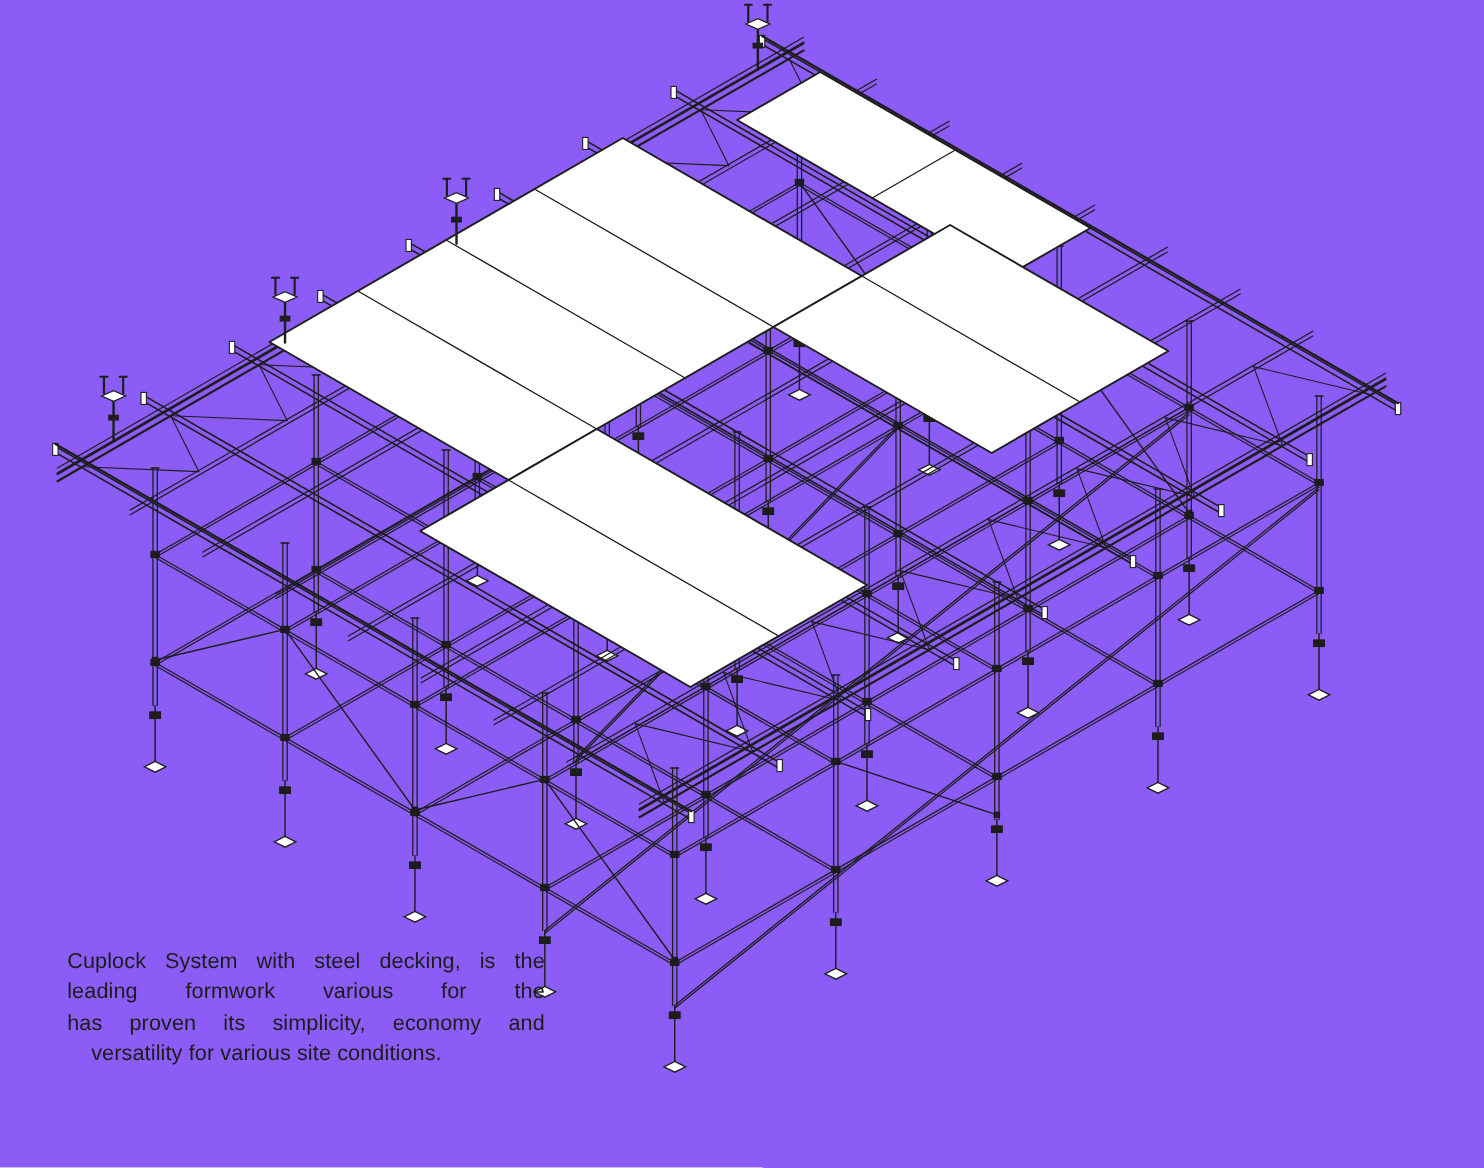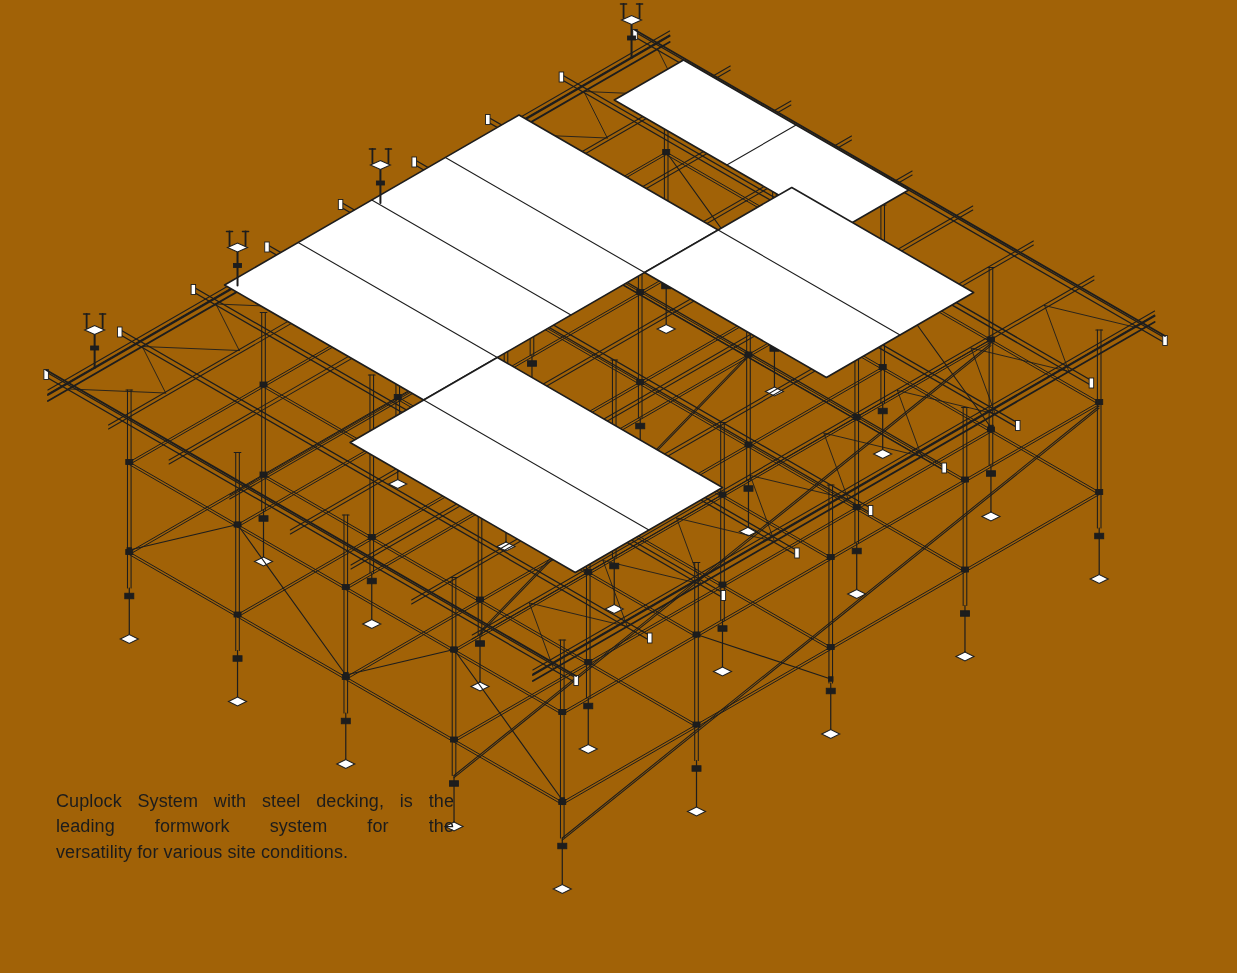--- a/index.html
+++ b/index.html
@@ -1,22 +1,22 @@
 <!DOCTYPE html>
 <html><head>
 <meta charset="utf-8">
 <style>
   html,body{margin:0;padding:0;background:#ffffff;}
-  .page{position:relative;width:1237px;height:973px;background:#a16207;overflow:hidden;
+  .page{position:relative;width:1237px;height:973px;background:#8b5cf6;overflow:hidden;
         font-family:"Liberation Sans",sans-serif;}
   #iso{position:absolute;left:0;top:0;}
   .caption{position:absolute;left:56px;top:789px;width:398px;color:#1c1c1c;
            font-size:18px;line-height:25.4px;letter-spacing:0.1px;}
   .cap-line{text-align:justify;text-align-last:justify;white-space:normal;}
-  .cap-line:last-child{text-align-last:left;}
+  .cap-line:last-child{text-align-last:left;margin-left:20px;}
 </style>
 </head>
 <body>
 
 <div class="page">
   <svg id="iso" width="1237" height="973" viewBox="0 0 1237 973" role="img">
       <line x1="127.48" y1="390" x2="127.48" y2="588" stroke="#1d1d1d" stroke-width="1.05" stroke-linecap="round"></line>
       <line x1="131.08" y1="390" x2="131.08" y2="588" stroke="#1d1d1d" stroke-width="1.05" stroke-linecap="round"></line>
       <line x1="125.98" y1="390" x2="132.58" y2="390" stroke="#1d1d1d" stroke-width="1.2" stroke-linecap="round"></line>
       <rect x="125.78" y="459.5" width="7" height="5" fill="#1d1d1d" stroke="#1d1d1d" stroke-width="0.9"></rect>
@@ -437,16 +437,17 @@
       <line x1="631.56" y1="58" x2="631.56" y2="22" stroke="#1d1d1d" stroke-width="2" stroke-linecap="round"></line>
       <rect x="627.56" y="36" width="8" height="4" fill="#1d1d1d" stroke="#1d1d1d" stroke-width="0.9"></rect>
       <polygon points="621.56,20 631.56,15.5 641.56,20 631.56,24.5" fill="#fff" stroke="#1d1d1d" stroke-width="1.1"></polygon>
       <line x1="623.56" y1="18" x2="623.56" y2="4" stroke="#1d1d1d" stroke-width="1.8" stroke-linecap="round"></line>
       <line x1="639.56" y1="18" x2="639.56" y2="4" stroke="#1d1d1d" stroke-width="1.8" stroke-linecap="round"></line>
       <line x1="620.56" y1="4" x2="626.56" y2="4" stroke="#1d1d1d" stroke-width="1.6" stroke-linecap="round"></line>
       <line x1="636.56" y1="4" x2="642.56" y2="4" stroke="#1d1d1d" stroke-width="1.6" stroke-linecap="round"></line>
     </svg>
   <div class="caption">
     <div class="cap-line">Cuplock System with steel decking, is the</div>
-    <div class="cap-line">leading formwork system for the</div>
+    <div class="cap-line">leading formwork various for the</div>
+    <div class="cap-line">has proven its simplicity, economy and</div>
     <div class="cap-line">versatility for various site conditions.</div>
   </div>
 </div>
 
 </body></html>

